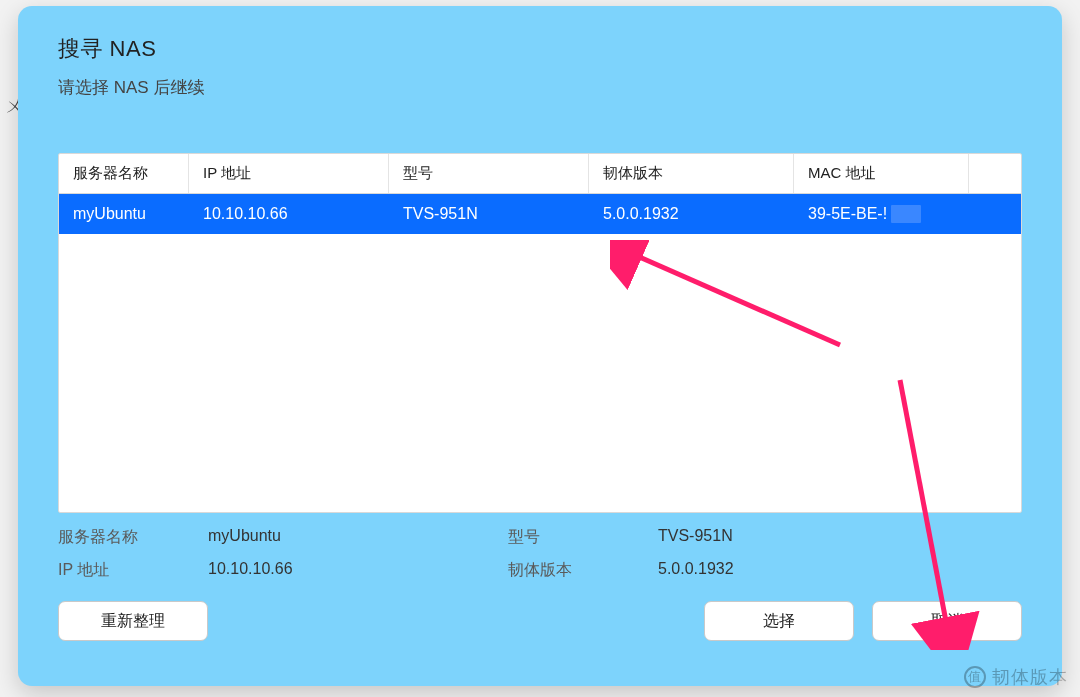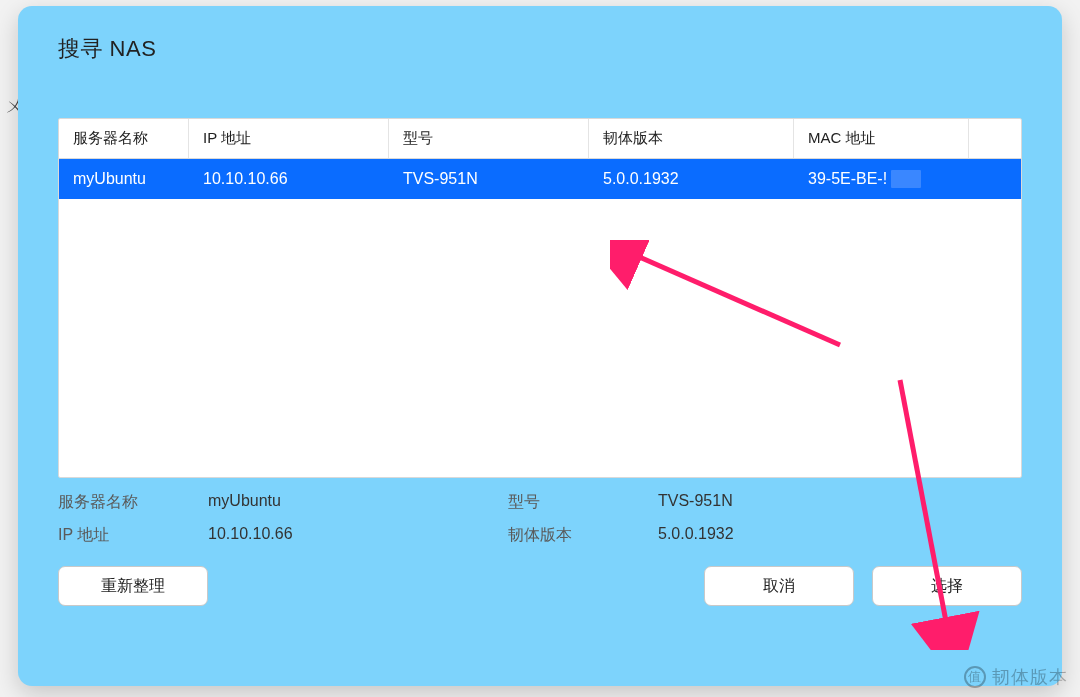--- a/index.html
+++ b/index.html
@@ -150,20 +150,21 @@
 </head>
 <body>
 
 <div class="backdrop">
   <span class="page-edge-letter">ㄨ</span>
 </div>
 
 <div class="dialog">
 
   <div class="title">搜寻 NAS</div>
+  <div class="subtitle">请选择 NAS 后继续</div>
 
   <div class="table-wrap">
     <div class="thead">
       <div class="th c1">服务器名称</div>
       <div class="th c2">IP 地址</div>
       <div class="th c3">型号</div>
       <div class="th c4">韧体版本</div>
       <div class="th c5">MAC 地址</div>
       <div class="th c6"></div>
     </div>
@@ -189,22 +190,22 @@
     <div class="val">TVS-951N</div>
     <div>IP 地址</div>
     <div class="val">10.10.10.66</div>
     <div>韧体版本</div>
     <div class="val">5.0.0.1932</div>
   </div>
 
   <div class="buttons">
     <button class="btn">重新整理</button>
     <div class="spacer"></div>
+    <button class="btn">选择</button>
     <button class="btn">取消</button>
-    <button class="btn">选择</button>
   </div>
 </div>
 
 <svg class="arrow" style="left:610px; top:240px;" width="250" height="120" viewBox="0 0 250 120">
   <defs>
     <marker id="ah1" markerWidth="14" markerHeight="14" refX="3" refY="7" orient="auto">
       <path d="M0,0 L0,14 L14,7 z" fill="#ff1d6b"></path>
     </marker>
   </defs>
   <line x1="230" y1="105" x2="18" y2="12" stroke="#ff1d6b" stroke-width="5" marker-end="url(#ah1)"></line>

